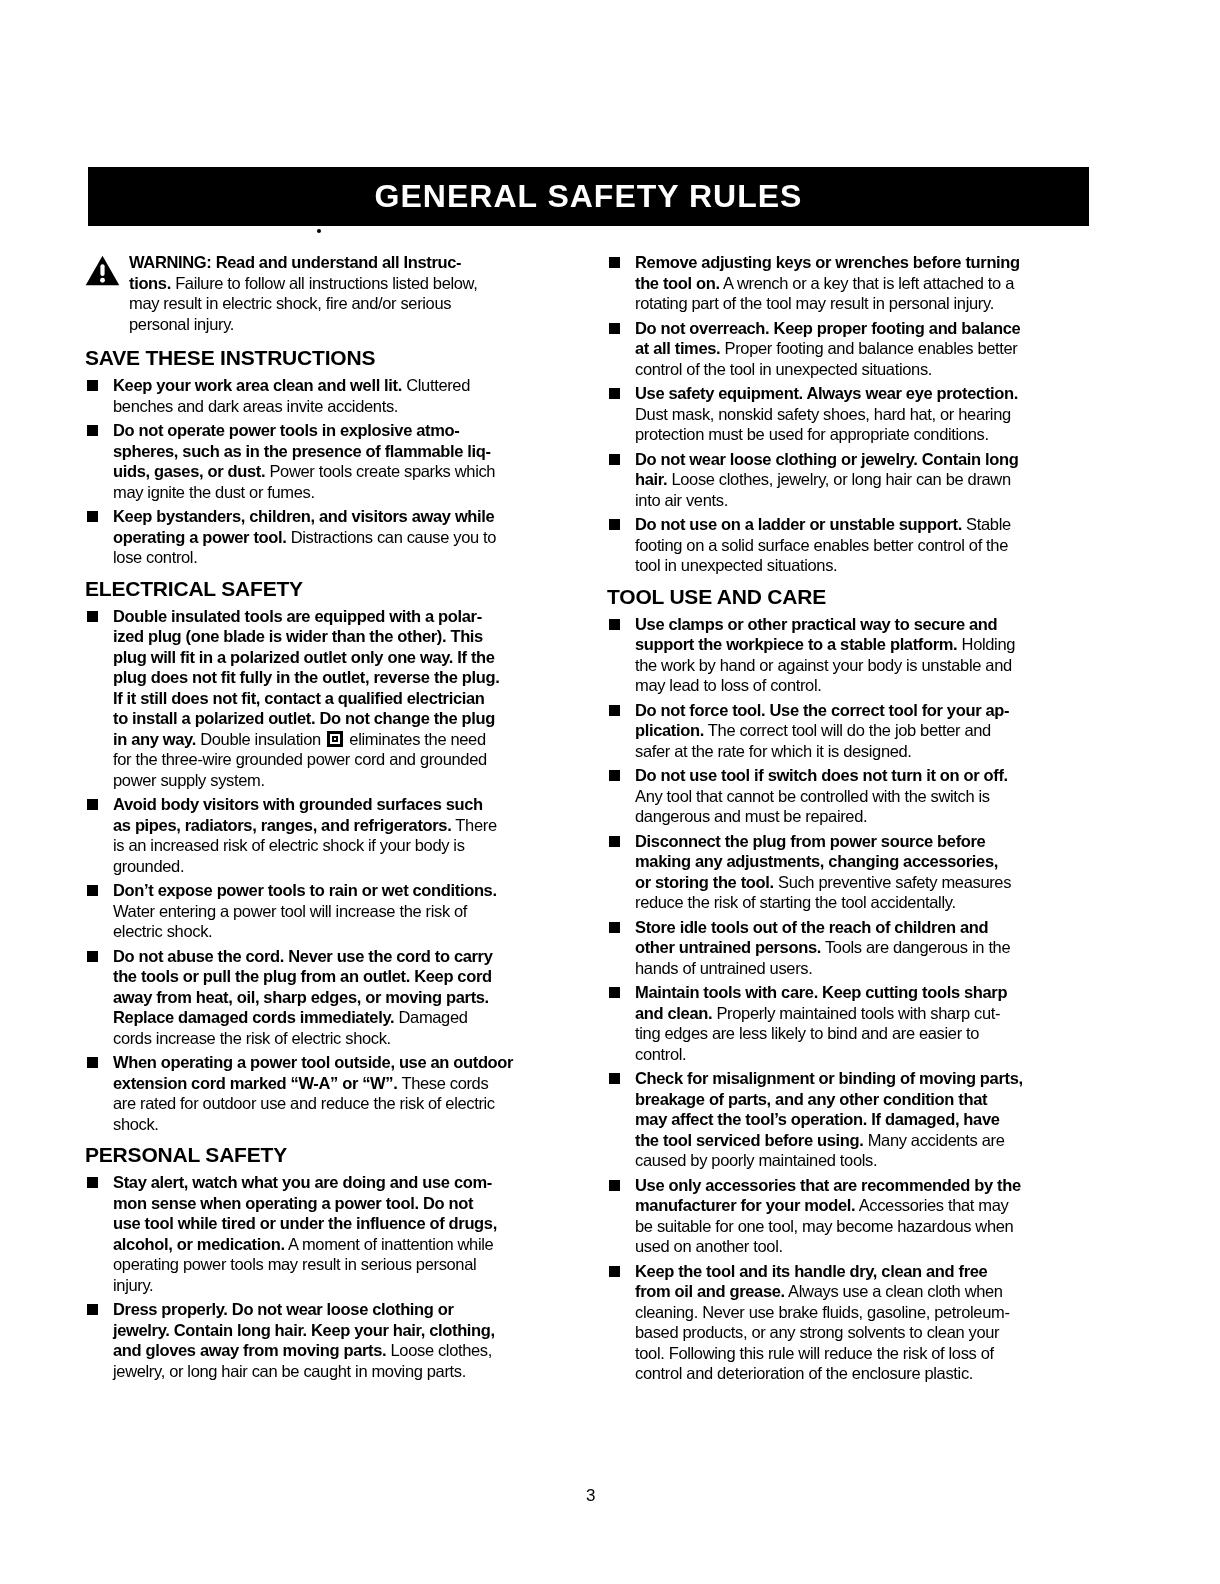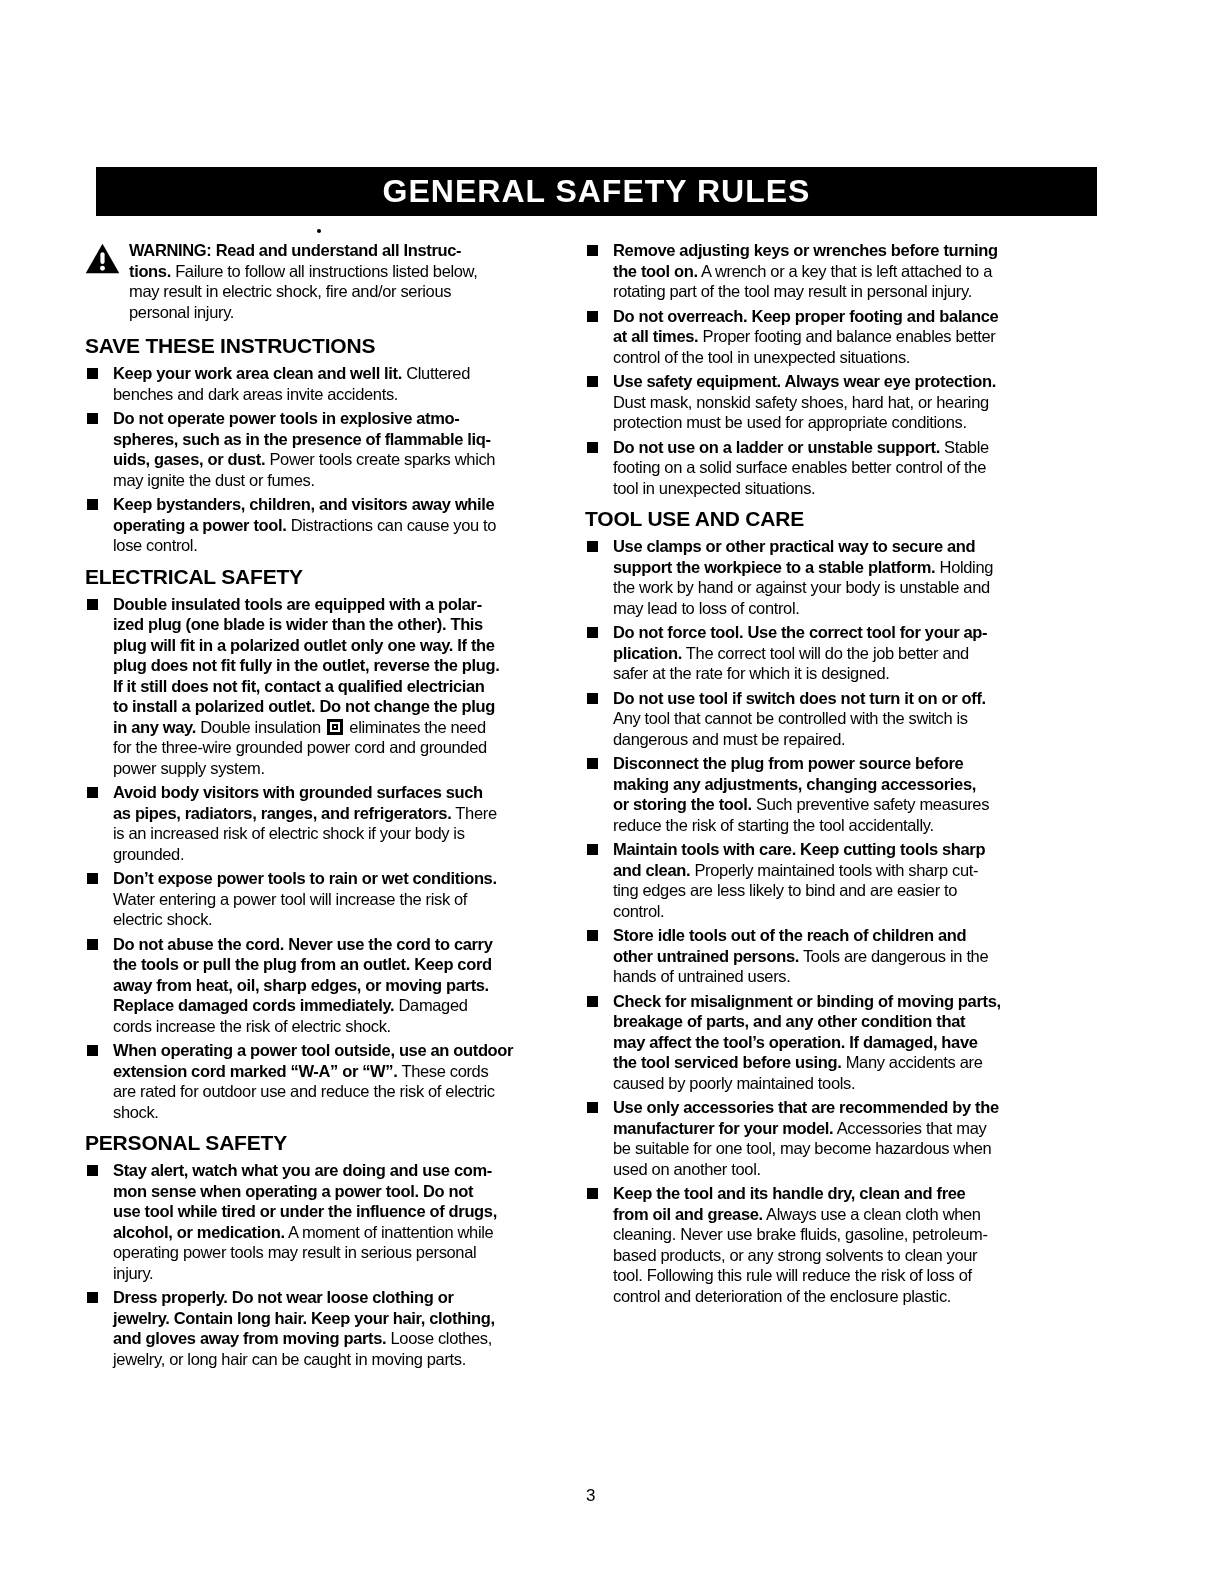--- a/index.html
+++ b/index.html
@@ -3,34 +3,34 @@
 <meta charset="utf-8">
 <style>
   html,body { margin:0; padding:0; background:#e8e8e8; }
   .page {
     position:relative; width:1220px; height:1584px; margin:0 auto;
     background:#ffffff; color:#000;
     font-family:"Liberation Sans", sans-serif;
     overflow:hidden;
   }
   .title-bar {
-    position:absolute; left:96px; top:167px; width:1001px; height:49px;
+    position:absolute; left:88px; top:167px; width:1001px; height:59px;
     background:#000; display:flex; align-items:center; justify-content:center;
   }
   .title-bar .title-text {
     color:#fff; font-weight:bold; font-size:32px; letter-spacing:1px;
     white-space:nowrap;
   }
   .stray-dot {
     position:absolute; left:317px; top:229px; width:4px; height:4px;
     background:#000; border-radius:50%;
   }
   .columns {
-    position:absolute; left:85px; top:240px; width:1007px;
-    display:flex; align-items:flex-start;
+    position:absolute; left:85px; top:252px; width:1007px;
+    display:flex; gap:22px; align-items:flex-start;
   }
   .col {
     font-size:16.5px; line-height:20.5px; letter-spacing:-0.35px;
   }
   .col.left  { width:500px; }
   .col.right { width:485px; }
 
   .warning-block {
     position:relative; padding-left:44px; margin:0 0 12px 0;
     white-space:pre-wrap;
@@ -146,47 +146,50 @@
         <ul class="bullets">
           <li><span class="sq"></span><span class="b">Remove adjusting keys or wrenches before turning
 the tool on.</span><span class="r"> A wrench or a key that is left attached to a
 rotating part of the tool may result in personal injury.</span></li>
           <li><span class="sq"></span><span class="b">Do not overreach. Keep proper footing and balance
 at all times.</span><span class="r"> Proper footing and balance enables better
 control of the tool in unexpected situations.</span></li>
           <li><span class="sq"></span><span class="b">Use safety equipment. Always wear eye protection.</span><span class="r">
 Dust mask, nonskid safety shoes, hard hat, or hearing
 protection must be used for appropriate conditions.</span></li>
+          <li><span class="sq"></span><span class="b">Do not wear loose clothing or jewelry. Contain long
+hair.</span><span class="r"> Loose clothes, jewelry, or long hair can be drawn
+into air vents.</span></li>
           <li><span class="sq"></span><span class="b">Do not use on a ladder or unstable support.</span><span class="r"> Stable
 footing on a solid surface enables better control of the
 tool in unexpected situations.</span></li>
         </ul>
         <div class="sec-heading">TOOL USE AND CARE</div>
         <ul class="bullets">
           <li><span class="sq"></span><span class="b">Use clamps or other practical way to secure and
 support the workpiece to a stable platform.</span><span class="r"> Holding
 the work by hand or against your body is unstable and
 may lead to loss of control.</span></li>
           <li><span class="sq"></span><span class="b">Do not force tool. Use the correct tool for your ap-
 plication.</span><span class="r"> The correct tool will do the job better and
 safer at the rate for which it is designed.</span></li>
           <li><span class="sq"></span><span class="b">Do not use tool if switch does not turn it on or off.</span><span class="r">
 Any tool that cannot be controlled with the switch is
 dangerous and must be repaired.</span></li>
           <li><span class="sq"></span><span class="b">Disconnect the plug from power source before
 making any adjustments, changing accessories,
 or storing the tool.</span><span class="r"> Such preventive safety measures
 reduce the risk of starting the tool accidentally.</span></li>
+          <li><span class="sq"></span><span class="b">Store idle tools out of the reach of children and
+other untrained persons.</span><span class="r"> Tools are dangerous in the
+hands of untrained users.</span></li>
           <li><span class="sq"></span><span class="b">Maintain tools with care. Keep cutting tools sharp
 and clean.</span><span class="r"> Properly maintained tools with sharp cut-
 ting edges are less likely to bind and are easier to
 control.</span></li>
-          <li><span class="sq"></span><span class="b">Store idle tools out of the reach of children and
-other untrained persons.</span><span class="r"> Tools are dangerous in the
-hands of untrained users.</span></li>
           <li><span class="sq"></span><span class="b">Check for misalignment or binding of moving parts,
 breakage of parts, and any other condition that
 may affect the tool’s operation. If damaged, have
 the tool serviced before using.</span><span class="r"> Many accidents are
 caused by poorly maintained tools.</span></li>
           <li><span class="sq"></span><span class="b">Use only accessories that are recommended by the
 manufacturer for your model.</span><span class="r"> Accessories that may
 be suitable for one tool, may become hazardous when
 used on another tool.</span></li>
           <li><span class="sq"></span><span class="b">Keep the tool and its handle dry, clean and free

